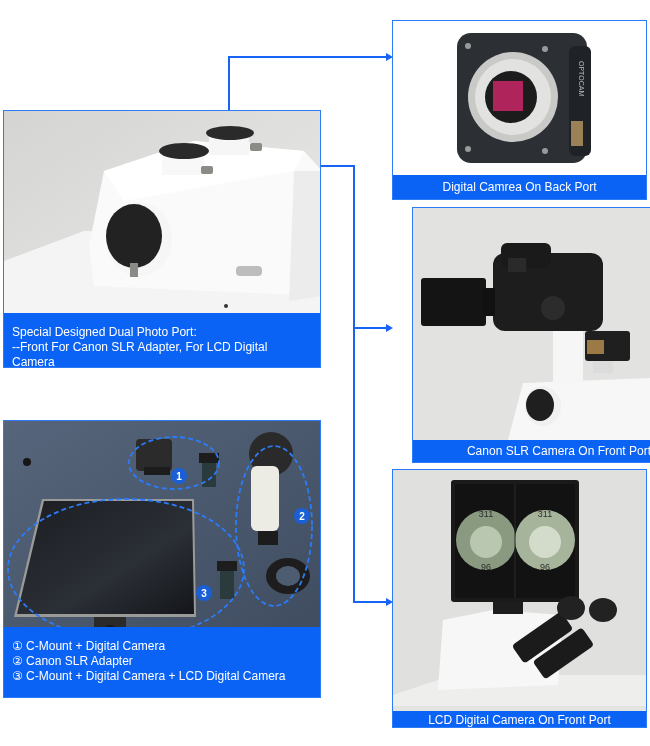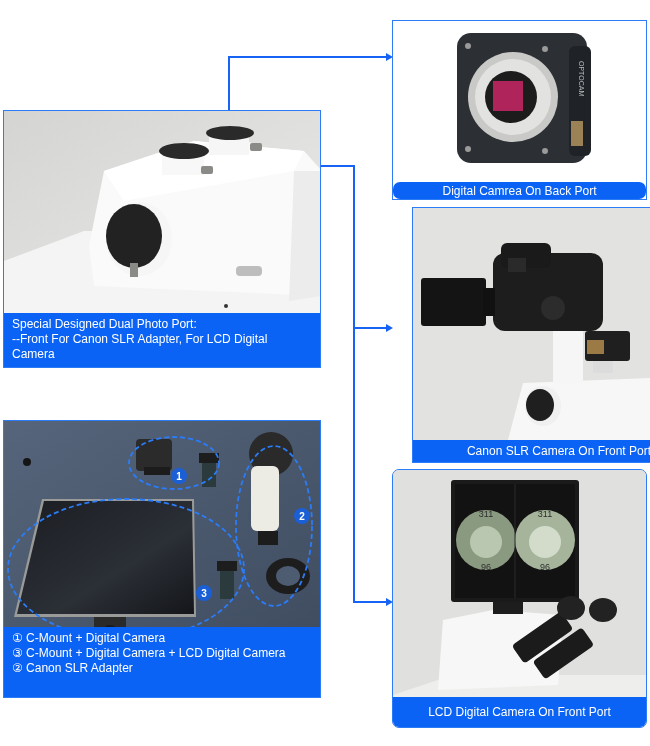--- a/index.html
+++ b/index.html
@@ -1,21 +1,21 @@
 <!DOCTYPE html>
 <html><head>
 <meta charset="utf-8">
 <style>
   * { box-sizing: border-box; margin: 0; padding: 0; }
   html, body { width: 650px; height: 746px; background: #ffffff; overflow: hidden; }
   body { position: relative; font-family: "Liberation Sans", "DejaVu Sans", sans-serif; }
   .panel { position: absolute; border: 1.5px solid #2b7cf6; background: #d9d9d9; overflow: hidden; }
   .caption { position: absolute; left: 0; right: 0; bottom: 0; background: #0b63f6; color: #ffffff; font-size: 12px; }
   .caption.center { text-align: center; display: flex; align-items: center; justify-content: center; }
-  .caption.multi { padding: 4px 8px; line-height: 15px; }
+  .caption.multi { padding: 12px 8px; line-height: 15px; }
   .line { position: absolute; background: #1763f5; }
   .arrow { position: absolute; width: 0; height: 0; border-top: 4px solid transparent; border-bottom: 4px solid transparent; border-left: 7px solid #1763f5; }
   svg { display: block; }
 </style>
 </head>
 <body>
 
 <div class="line" style="left:228px; top:56px; width:2px; height:80px;"></div>
 <div class="line" style="left:228px; top:56px; width:160px; height:2px;"></div>
 <div class="arrow" style="left:386px; top:53px;"></div>
@@ -103,42 +103,42 @@
     <circle cx="106" cy="212" r="8" fill="#1a1a1a"></circle>
     <path d="M114 214 L124 220" stroke="#d03a2a" stroke-width="2"></path>
     <rect x="213" y="140" width="20" height="10" fill="#1d1d1d"></rect>
     <rect x="216" y="150" width="14" height="28" fill="#2b3a3d"></rect>
     <ellipse cx="122" cy="148" rx="118" ry="70" fill="none" stroke="#2b7cf6" stroke-width="1.8" stroke-dasharray="5,3"></ellipse>
     <circle cx="200" cy="172" r="8" fill="#1a5fd6"></circle>
     <text x="200" y="176" font-size="10" font-weight="bold" fill="#fff" text-anchor="middle" font-family="Liberation Sans, sans-serif">3</text>
   </svg>
   <div class="caption multi" style="height:70px;">
     <div>① C-Mount + Digital Camera</div>
+    <div>② Canon SLR Adapter</div>
     <div>③ C-Mount + Digital Camera + LCD Digital Camera</div>
-    <div>② Canon SLR Adapter</div>
   </div>
 </div>
 
 <div class="panel" style="left:392px; top:20px; width:255px; height:180px; background:#ffffff;">
   <svg width="255" height="155" viewBox="0 0 255 155">
     <rect width="255" height="155" fill="#ffffff"></rect>
     <rect x="64" y="12" width="130" height="130" rx="14" fill="#2c2f33"></rect>
     <rect x="176" y="25" width="22" height="110" rx="6" fill="#1f2226"></rect>
     <circle cx="120" cy="76" r="45" fill="#c9c9c7"></circle>
     <circle cx="120" cy="76" r="38" fill="#e2e2e0"></circle>
     <circle cx="118" cy="76" r="26" fill="#1c1c1c"></circle>
     <rect x="100" y="60" width="30" height="30" fill="#b0245c"></rect>
     <circle cx="75" cy="25" r="3" fill="#9a9a9a"></circle>
     <circle cx="152" cy="28" r="3" fill="#9a9a9a"></circle>
     <circle cx="75" cy="128" r="3" fill="#9a9a9a"></circle>
     <circle cx="152" cy="130" r="3" fill="#9a9a9a"></circle>
     <rect x="178" y="100" width="12" height="25" fill="#9b8256"></rect>
     <text x="186" y="40" font-size="7" fill="#bbbbbb" font-family="Liberation Sans, sans-serif" transform="rotate(90 186 40)">OPTOCAM</text>
   </svg>
-  <div class="caption center" style="height:17px;border-radius:7px;">
+  <div class="caption center" style="height:24px;">
     <span>Digital Camrea On Back Port</span>
   </div>
 </div>
 
 <div class="panel" style="left:412px; top:207px; width:294px; height:256px; background:#14b8a6;">
   <svg width="255" height="232" viewBox="0 0 255 232">
     <rect width="255" height="232" fill="#e2e2e0"></rect>
 
     <polygon points="110,175 240,170 248,232 95,232" fill="#f7f7f7"></polygon>
     <ellipse cx="130" cy="198" rx="18" ry="20" fill="#f0f0f0"></ellipse>
@@ -156,21 +156,21 @@
     <circle cx="140" cy="100" r="12" fill="#2c2c2c"></circle>
 
     <rect x="8" y="70" width="65" height="48" rx="3" fill="#141414"></rect>
     <rect x="70" y="80" width="12" height="28" fill="#111"></rect>
   </svg>
   <div class="caption center" style="height:22px;">
     <span>Canon SLR Camera On Front Port</span>
   </div>
 </div>
 
-<div class="panel" style="left:392px; top:469px; width:255px; height:259px; background:#e4e4e2;border-radius:7px;">
+<div class="panel" style="left:392px; top:469px; width:255px; height:259px; background:#e4e4e2;">
   <svg width="255" height="236" viewBox="0 0 255 236">
     <rect width="255" height="236" fill="#e0e0de"></rect>
     <polygon points="0,225 60,205 255,205 255,236 0,236" fill="#eeeeec"></polygon>
 
     <polygon points="50,150 100,140 170,145 165,215 45,220" fill="#f7f7f7"></polygon>
 
     <rect x="100" y="128" width="30" height="16" fill="#1d1d1d"></rect>
 
     <rect x="58" y="10" width="128" height="122" rx="3" fill="#1a1a1a"></rect>
     <rect x="62" y="14" width="120" height="114" fill="#121212"></rect>
@@ -184,16 +184,16 @@
     <text x="152" y="47" font-size="9" fill="#2d2d2d" text-anchor="middle" font-family="Liberation Sans, sans-serif">311</text>
     <text x="152" y="100" font-size="9" fill="#2d2d2d" text-anchor="middle" font-family="Liberation Sans, sans-serif">96</text>
 
     <g transform="rotate(-35 160 165)">
       <rect x="120" y="150" width="60" height="22" rx="4" fill="#1b1b1b"></rect>
       <rect x="128" y="175" width="60" height="22" rx="4" fill="#1b1b1b"></rect>
     </g>
     <ellipse cx="178" cy="138" rx="14" ry="12" fill="#222"></ellipse>
     <ellipse cx="210" cy="140" rx="14" ry="12" fill="#222"></ellipse>
   </svg>
-  <div class="caption center" style="height:30px;">
+  <div class="caption center" style="height:16px;align-items:flex-end;">
     <span>LCD Digital Camera On Front Port</span>
   </div>
 </div>
 
 </body></html>

